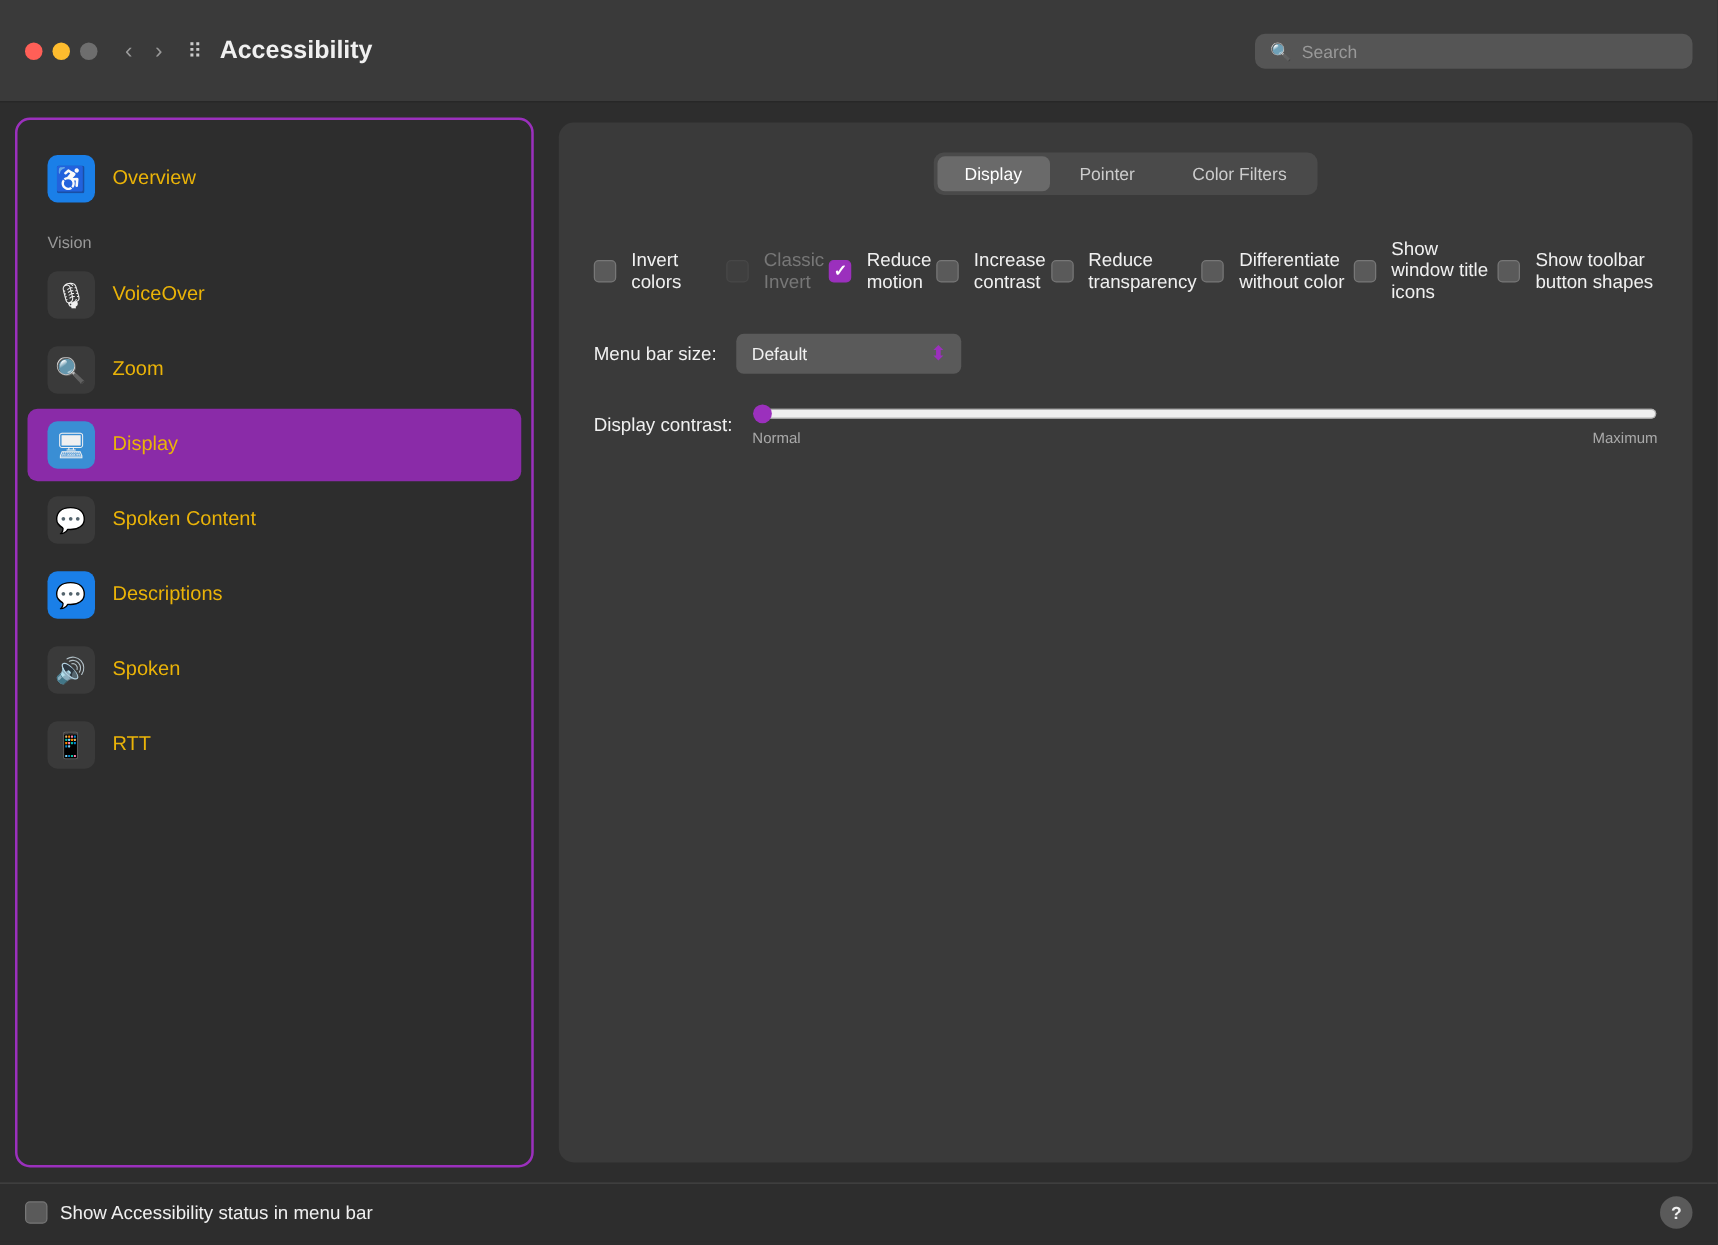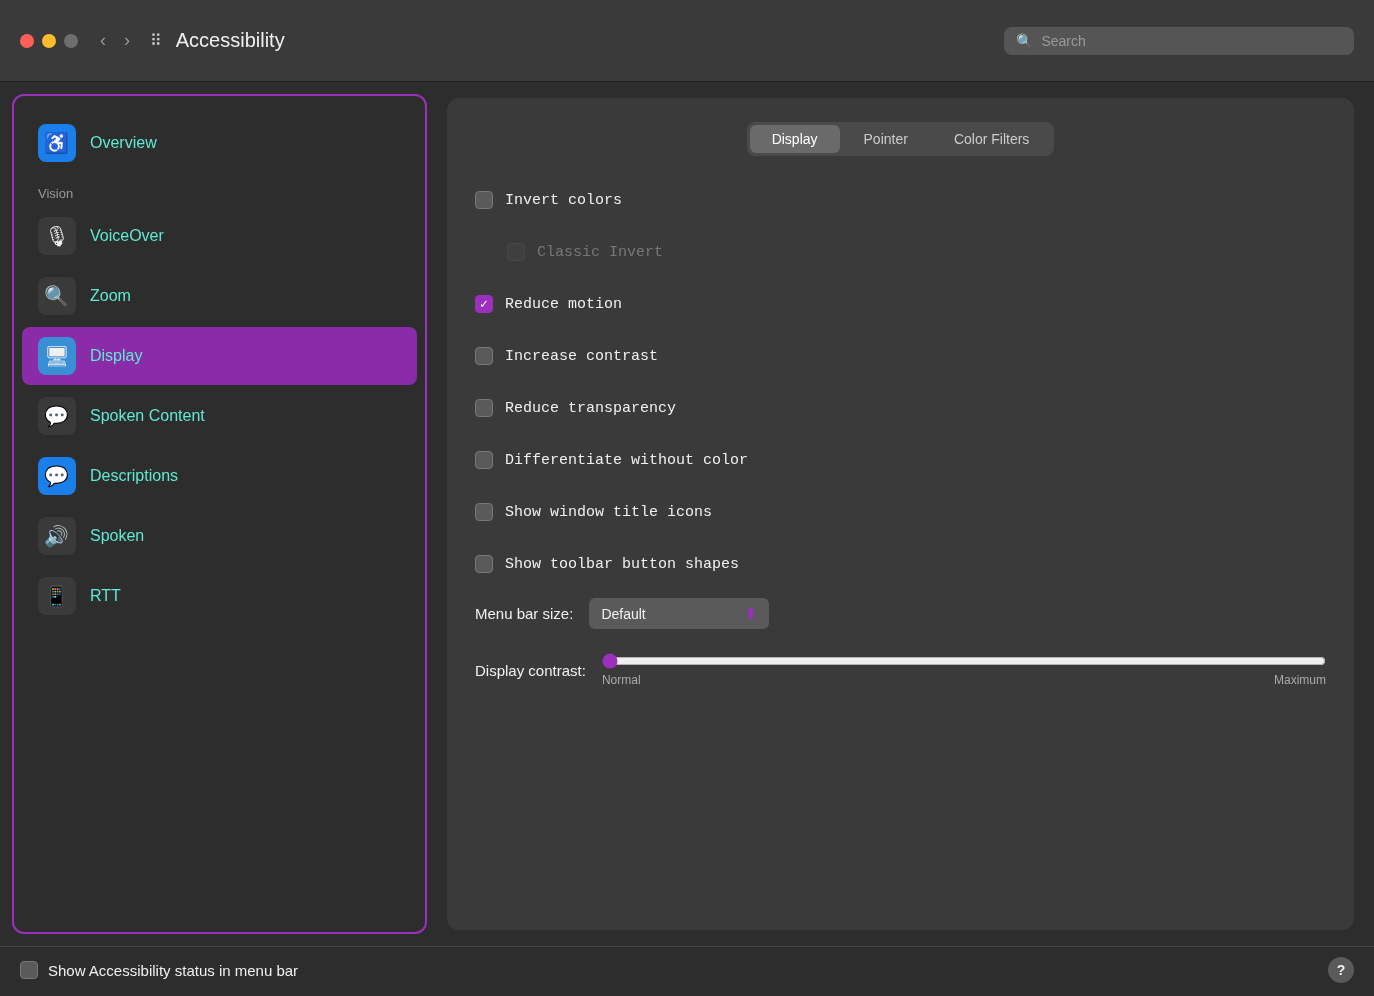--- a/index.html
+++ b/index.html
@@ -50,21 +50,21 @@
     }
 
     .grid-icon {
       margin-right: 14px;
       color: #ccc;
       font-size: 16px;
     }
 
     .window-title {
       font-size: 20px;
-      font-weight: 400;
+      font-weight: 700;
       color: #f0f0f0;
       flex: 1;
     }
 
     .search-box {
       display: flex;
       align-items: center;
       background: #555;
       border-radius: 8px;
       padding: 6px 12px;
@@ -124,21 +124,21 @@
       flex-shrink: 0;
     }
     .icon-blue { background: #1a7fe8; }
     .icon-dark { background: #3a3a3a; }
     .icon-monitor { background: #3a8ed4; }
     .icon-desc { background: #1a7fe8; }
 
     .sidebar-label {
       font-size: 16px;
       font-weight: 500;
-      color: #5eead4;
+      color: #eab308;
       text-align: right;
     }
 
     .section-header {
       font-size: 13px;
       color: #999;
       padding: 12px 24px 4px;
       font-weight: 500;
     }
 
@@ -181,23 +181,21 @@
       background: none;
     }
     .tab.active {
       background: #6a6a6a;
       color: #fff;
     }
 
     
     .settings-list {
       display: flex;
-      flex-direction: column;
-      gap: 20px;
-      font-family: Liberation Mono, monospace;
+      gap: 4px;
     }
 
     .setting-row {
       display: flex;
       align-items: center;
       gap: 12px;
       padding: 7px 0;
     }
     .setting-row.indented {
       padding-left: 32px;

